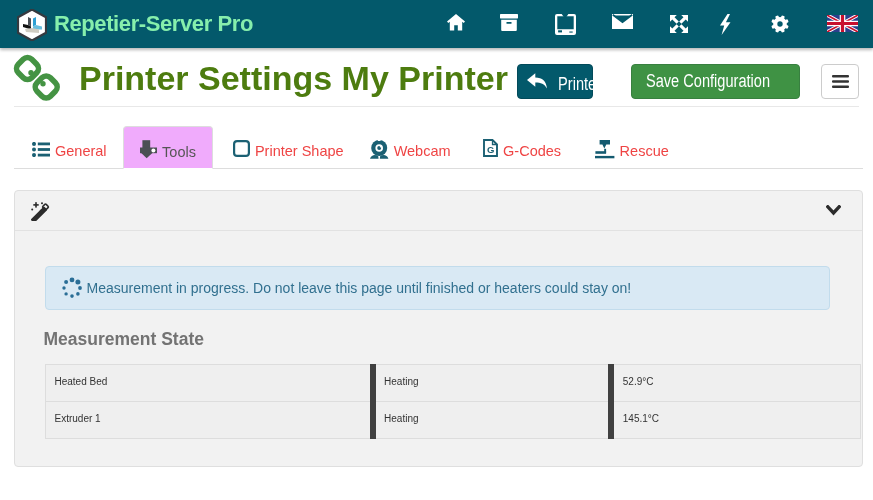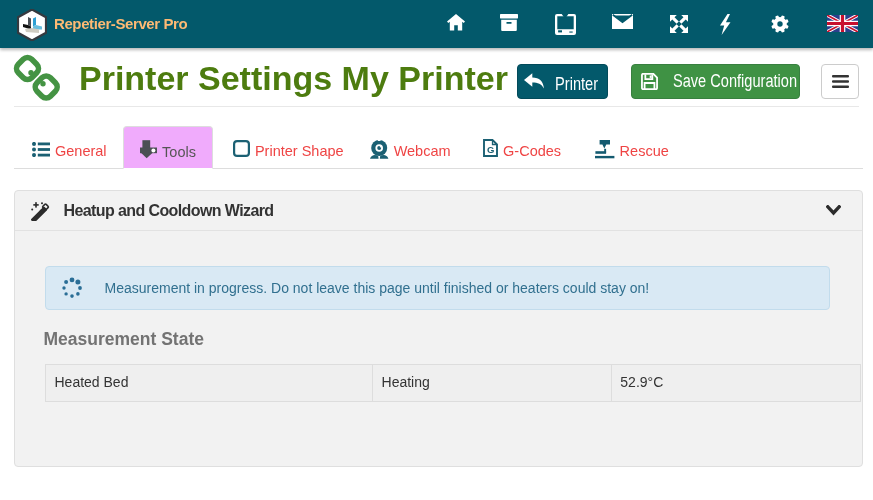--- a/index.html
+++ b/index.html
@@ -1,48 +1,48 @@
 <!DOCTYPE html>
 <html><head>
 <meta charset="utf-8">
 <style>
 *{box-sizing:border-box;margin:0;padding:0}
 html,body{width:873px;height:500px;overflow:hidden}
 body{position:relative;font-family:"Liberation Sans",sans-serif;background:#fff}
 .navbar{position:absolute;left:0;top:0;width:873px;height:48px;background:#03596b;box-shadow:0 2px 3px rgba(0,0,0,.28)}
 .logo{position:absolute;left:17px;top:9px}
-.brand{position:absolute;left:54px;letter-spacing:-0.4px;top:0;height:48px;line-height:48px;color:#fdba74;font-size:15px;font-weight:bold}
+.brand{position:absolute;left:54px;letter-spacing:-0.4px;top:0;height:48px;line-height:48px;color:#86efac;font-size:22px;font-weight:bold}
 .nico{position:absolute;top:14px}
 .header-title{position:absolute;left:79px;top:59px;font-size:34px;font-weight:bold;color:#4d7c0f}
 .chain{position:absolute;left:8px;top:53px}
 .btn{position:absolute;height:35px;white-space:nowrap;border-radius:4px;border:1px solid transparent;color:#fff;font-size:15px;font-family:"Liberation Sans",sans-serif;display:flex;align-items:center;justify-content:center}
-.btn-printer{left:517px;top:64px;width:91px;background:#03596b;border-color:#024a5a;justify-content:center;padding-left:9px}
+.btn-printer{left:517px;top:64px;width:76px;background:#03596b;border-color:#024a5a;justify-content:space-between;padding-left:9px}
 .btn-printer .bt{flex-shrink:0;font-size:19px;transform:scaleX(0.77);transform-origin:0 50%;position:relative;top:2px;display:inline-block}
-.btn-save{left:631px;top:64px;width:169px;background:#3f9244;border-color:#388040;justify-content:flex-start;padding-left:9px}
+.btn-save{left:631px;top:64px;width:169px;background:#3f9244;border-color:#388040;justify-content:flex-end;padding-left:9px}
 .btn-save .bt{flex-shrink:0;font-size:18px;transform:scaleX(0.81);transform-origin:0 50%;position:relative;top:-0.5px;display:inline-block}
 .btn-burger{left:821px;top:64px;width:38px;background:#fff;border:1px solid #ccc}
 .btn svg{flex-shrink:0}.btn-printer svg{margin-right:11px}.btn-save svg{margin-right:15px}
 .hr1{position:absolute;left:14px;top:106px;width:845px;border-top:1px solid #e8e8e8}
 .tabs{position:absolute;left:14px;top:126px;width:849px;height:43px;border-bottom:1px solid #ddd;white-space:nowrap}
 .tab{display:inline-block;height:42px;line-height:50px;padding:0 16px;font-size:14.5px;color:#ef4444;vertical-align:top}
 .tab svg{vertical-align:-0.5px;margin-right:5px}
 .tab.active{background:#f0abfc;border:1px solid #ddd;border-bottom:1px solid #fff;border-radius:4px 4px 0 0;color:#555;height:43px;position:relative}
 .panel{position:absolute;left:14px;top:190px;width:849px;height:277px;background:#f2f2f2;border:1px solid #dfdfdf;border-radius:4px}
 .phead{position:absolute;left:0;top:0;width:100%;height:40px;border-bottom:1px solid #e2e2e2}
 .phead .wand{position:absolute;left:16px;top:11px}
 .phead .ptitle{position:absolute;left:48.5px;top:0;line-height:40px;font-size:16px;letter-spacing:-0.6px;font-weight:bold;color:#333}
 .phead .chev{position:absolute;right:21px;top:14px}
 .alert{position:absolute;left:30px;top:75px;width:785px;height:44px;background:#d9e9f4;border:1px solid #c2dcec;border-radius:4px;display:flex;align-items:center;color:#31708f;font-size:14px}
 .alert svg{margin-left:14.5px}
-.alert span{margin-left:22px}
+.alert span{margin-left:4px}
 .mstate{position:absolute;left:28.5px;top:138px;font-size:17.5px;font-weight:bold;color:#737373}
-.tbl{position:absolute;left:30px;top:173px;width:816px;border-collapse:collapse;font-size:14px;color:#333}
+.tbl{position:absolute;left:30px;top:173px;width:816px;border-collapse:collapse;font-size:10px;color:#333}
 .tbl td{background:#efefef;border:1px solid #ddd;height:37px;padding-left:8.5px;padding-bottom:3px}
 .tbl tr+tr td{border-top:1px solid #e2e2e2}
-.tbl td+td{border-left:1px solid #404040}
+.tbl td+td{border-left:6px solid #404040}
 .tbl td:nth-child(1){width:315px}
 .tbl td:nth-child(2){width:230px}
 .tbl td:nth-child(3){width:240px}
 </style>
 </head>
 <body>
 <div class="navbar">
   <svg class="logo" width="30" height="32" viewBox="0 0 30 32">
     <polygon points="15,0.5 29,8.3 29,23.7 15,31.5 1,23.7 1,8.3" fill="#fff" stroke="#35393f" stroke-width="2.2"></polygon>
     <polygon points="11,8 14,9.5 14,17.5 11,16 Z" fill="#4a4f55"></polygon>
@@ -197,21 +197,20 @@
         <g fill="#2b2b2b">
           <rect x="-1.5" y="10.2" width="19" height="5" rx="1" transform="rotate(-45 8 12.7)"></rect>
           <rect x="12.2" y="2.6" width="4.6" height="4.6" rx="1" transform="rotate(-45 14.5 4.9)" fill="none" stroke="#2b2b2b" stroke-width="1.6"></rect>
           <rect x="4.2" y="0.2" width="1.6" height="5.4"></rect>
           <rect x="2.3" y="2.1" width="5.4" height="1.6"></rect>
           <circle cx="11" cy="1.2" r="1"></circle>
           <circle cx="1.2" cy="7.4" r="1"></circle>
           <circle cx="9.8" cy="8.8" r="1"></circle>
         </g>
       </svg>
-    <span class="ptitle">Heatup and Cooldown Wizard</span>
     <svg class="chev" width="15" height="11" viewBox="0 0 15 11">
         <path d="M1.8 1.8 L7.5 8 13.2 1.8" fill="none" stroke="#2c2c2c" stroke-width="3.4" stroke-linecap="square" stroke-linejoin="miter"></path>
       </svg>
   </div>
   <div class="alert">
     <svg width="22" height="22" viewBox="0 0 22 22">
         <g fill="#2a6e96">
           <circle cx="11" cy="2.9" r="2.4"></circle>
           <circle cx="16.9" cy="5.1" r="2.5"></circle>
           <circle cx="19" cy="11" r="1.9"></circle>
@@ -225,15 +224,20 @@
     <span>Measurement in progress. Do not leave this page until finished or heaters could stay on!</span>
   </div>
   <div class="mstate">Measurement State</div>
   <table class="tbl">
     <tbody>
         <tr>
           <td>Heated Bed</td>
           <td>Heating</td>
           <td>52.9°C</td>
         </tr>
+    <tr>
+          <td>Extruder 1</td>
+          <td>Heating</td>
+          <td>145.1°C</td>
+        </tr>
   </tbody>
     </table>
 </div>
 
 </body></html>

